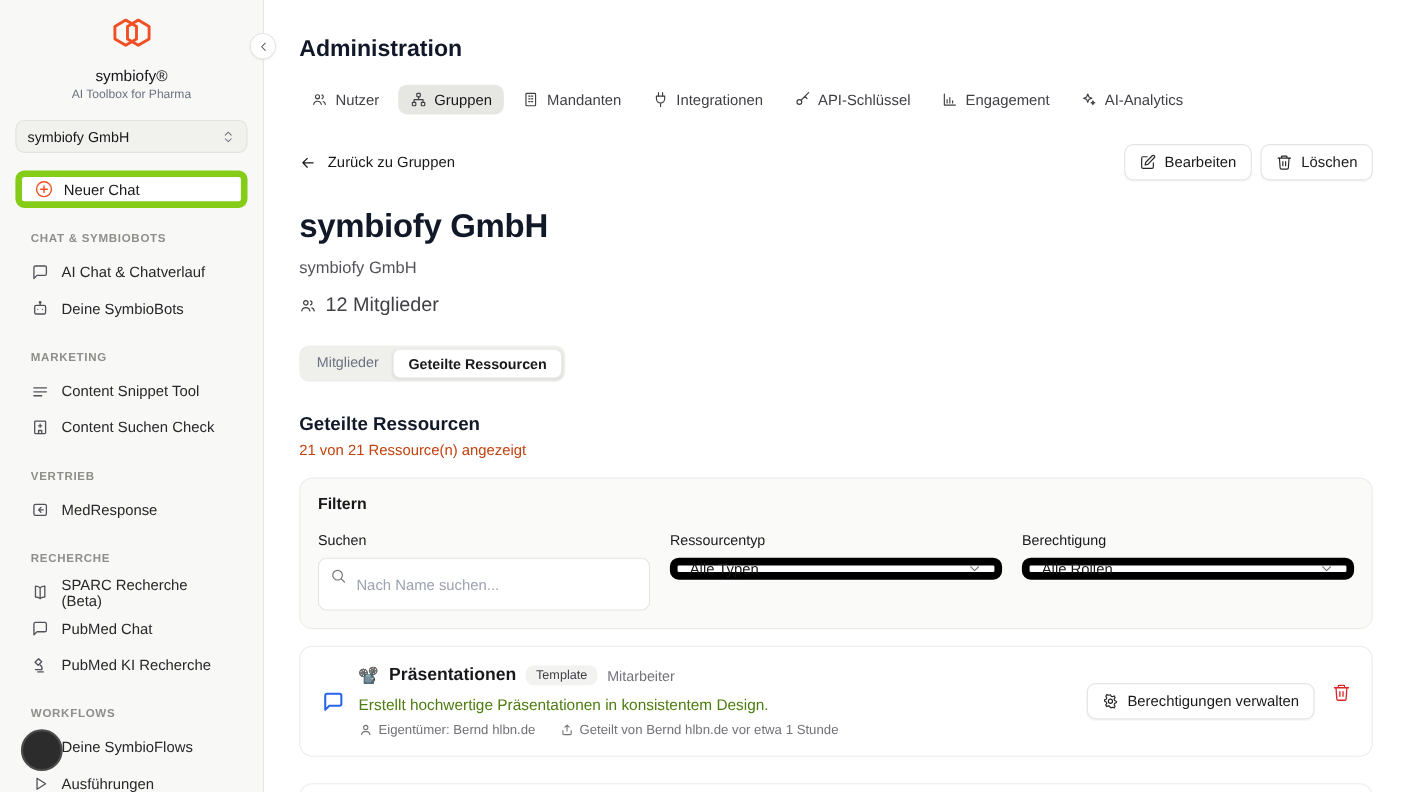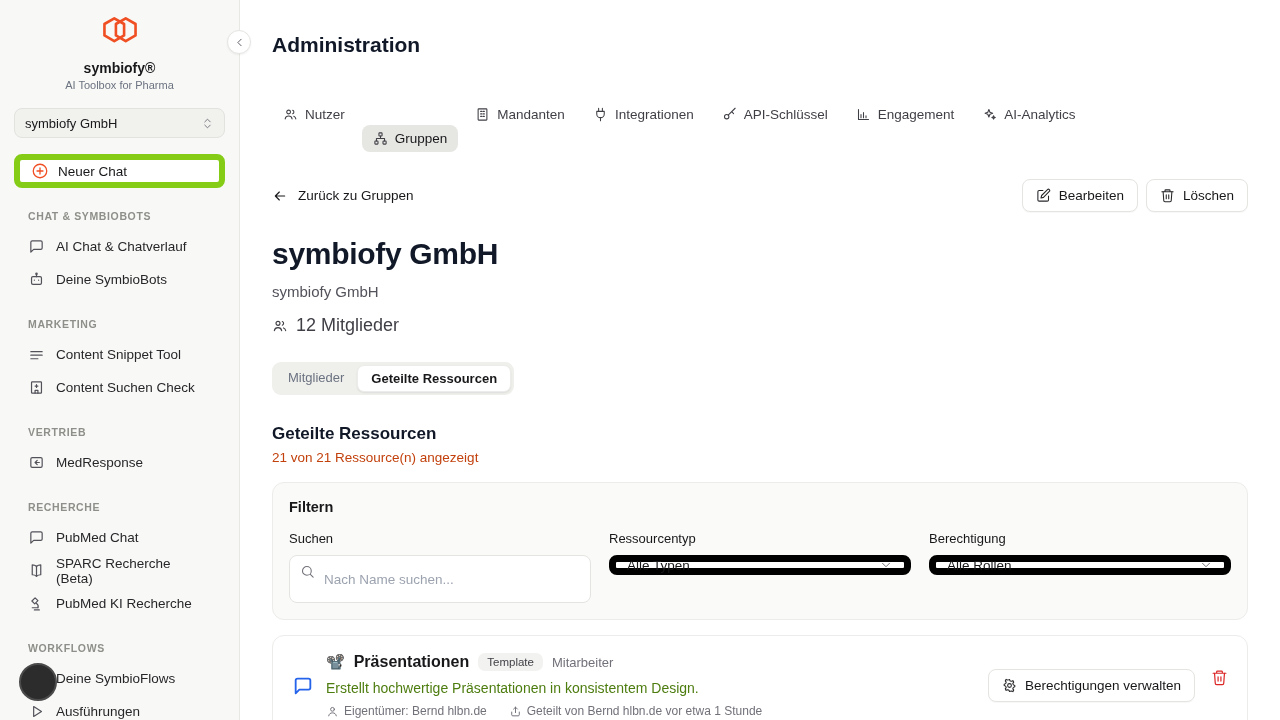--- a/index.html
+++ b/index.html
@@ -5,41 +5,41 @@
   * { margin:0; padding:0; box-sizing:border-box; }
   html,body { width:1280px; height:720px; overflow:hidden; }
   body { display:flex; font-family:"Liberation Sans", sans-serif; background:#fff; color:#18181b; }
 
   
   .sidebar { width:240px; flex-shrink:0; background:#f8f8f6; border-right:1px solid #e7e7e4; position:relative; }
   .collapse-btn { position:absolute; top:30px; right:-12px; width:24px; height:24px; border-radius:50%;
     background:#fff; border:1px solid #e5e5e2; box-shadow:0 1px 2px rgba(0,0,0,.06);
     display:flex; align-items:center; justify-content:center; cursor:pointer; z-index:5; color:#52525b; }
   .brand { text-align:center; padding-top:15px; }
-  .brand-name { font-size:14px; font-weight:bold; margin-top:5px; color:#18181b; }
+  .brand-name { font-size:14px; font-weight:normal; margin-top:5px; color:#18181b; }
   .brand-tag { font-size:11px; color:#6b7280; margin-top:3px; }
   .org-select { margin:17px 14px 0; height:30px; background:#f1f1ee; border:1px solid #e2e2df; border-radius:8px;
     display:flex; align-items:center; justify-content:space-between; padding:0 10px; font-size:13px; cursor:pointer; }
   .new-chat { margin:16px 14px 0; height:34px; background:#fff; border:6px solid #84cc16; border-radius:8px;
     display:flex; align-items:center; gap:9px; padding:0 11px; font-size:13.5px; font-weight:500; cursor:pointer; }
   .nav-section { margin-top:22px; }
   .nav-title { padding:0 28px; font-size:10.5px; font-weight:bold; letter-spacing:.06em; color:#8e8e8a; margin-bottom:8px; }
   .nav-item { display:flex; align-items:center; gap:11px; padding:0 28px; height:33px; font-size:13.5px; color:#27272a; cursor:pointer; }
   .ic { width:17px; height:17px; stroke:#52525b; fill:none; stroke-width:1.7; stroke-linecap:round; stroke-linejoin:round; flex-shrink:0; }
   .floating-dot { position:absolute; left:19px; top:663px; width:38px; height:38px; border-radius:50%;
     background:#2c2c2c; border:2px solid #4b4b4b; z-index:10; cursor:pointer; }
 
   
   .main { flex:1; padding:0 32px; position:relative; overflow:hidden; background:#fff; }
   .page-title { font-size:21px; font-weight:bold; margin-top:33px; color:#111827; }
 
   .tabs { display:flex; align-items:center; gap:6px; margin-top:20px; }
   .tab { display:flex; align-items:center; gap:7px; padding:6px 11px; font-size:13.5px; color:#3f3f46; border-radius:8px; cursor:pointer; }
   .tab .ic { width:15px; height:15px; stroke:#3f3f46; }
-  .tab.active { background:#e6e6e3; color:#18181b; font-weight:500;margin-top:48px; }
+  .tab.active { background:#e6e6e3; color:#18181b; font-weight:500; }
 
   .back-row { display:flex; align-items:center; justify-content:space-between; margin-top:27px; }
   .back-link { display:flex; align-items:center; gap:10px; font-size:13.5px; font-weight:500; color:#18181b; cursor:pointer; }
   .btn { display:flex; align-items:center; gap:8px; height:33px; padding:0 13px; background:#fff;
     border:1px solid #e4e4e1; border-radius:8px; font-size:13.5px; font-weight:500; color:#18181b;
     cursor:pointer; box-shadow:0 1px 1px rgba(0,0,0,.03); }
   .btn .ic { width:15px; height:15px; stroke:#27272a; }
   .btn-row { display:flex; gap:8px; }
 
   .group-title { font-size:30px; font-weight:bold; margin-top:25px; color:#111827; letter-spacing:-.01em; }
@@ -164,30 +164,30 @@
             <path d="M13 9l-3 3 3 3M10 12h6"></path>
           </svg>
         <span>MedResponse</span>
       </div>
     </div>
 
     <div class="nav-section">
       <div class="nav-title">RECHERCHE</div>
       <div class="nav-item">
         <svg class="ic" viewBox="0 0 24 24">
-            <path d="M20 14a2 2 0 0 1-2 2H8l-4 4V6a2 2 0 0 1 2-2h12a2 2 0 0 1 2 2z"></path>
-          </svg>
-        <span>PubMed Chat</span>
-      </div>
-      <div class="nav-item">
-        <svg class="ic" viewBox="0 0 24 24">
             <path d="M12 6c-1.6-1.3-3.6-2-6-2v14c2.4 0 4.4.7 6 2 1.6-1.3 3.6-2 6-2V4c-2.4 0-4.4.7-6 2z"></path>
             <path d="M12 6v14"></path>
           </svg>
         <span>SPARC Recherche (Beta)</span>
+      </div>
+      <div class="nav-item">
+        <svg class="ic" viewBox="0 0 24 24">
+            <path d="M20 14a2 2 0 0 1-2 2H8l-4 4V6a2 2 0 0 1 2-2h12a2 2 0 0 1 2 2z"></path>
+          </svg>
+        <span>PubMed Chat</span>
       </div>
       <div class="nav-item">
         <svg class="ic" viewBox="0 0 24 24">
             <path d="M6 18h8M9 21h7"></path>
             <path d="M10 4l4 4-4.5 4.5L5.5 8.5z"></path>
             <path d="M12 12a5 5 0 0 1 2 6"></path>
           </svg>
         <span>PubMed KI Recherche</span>
       </div>
     </div>

